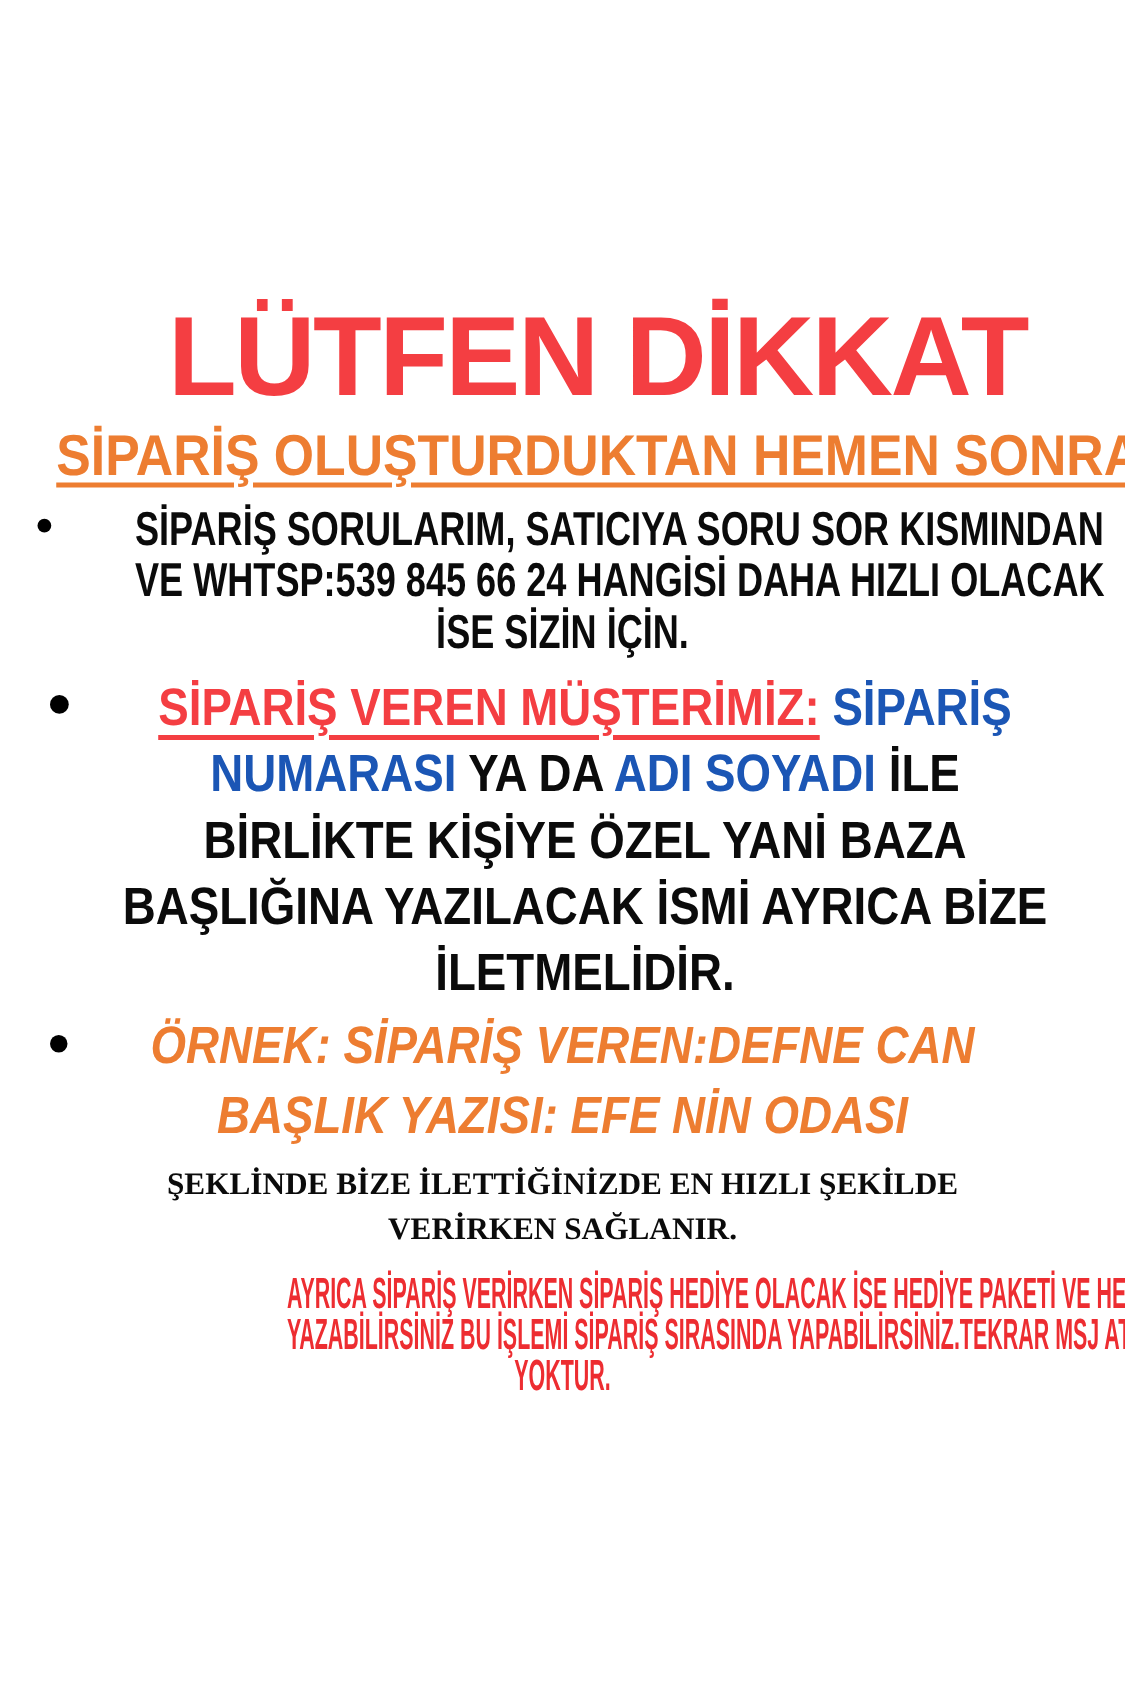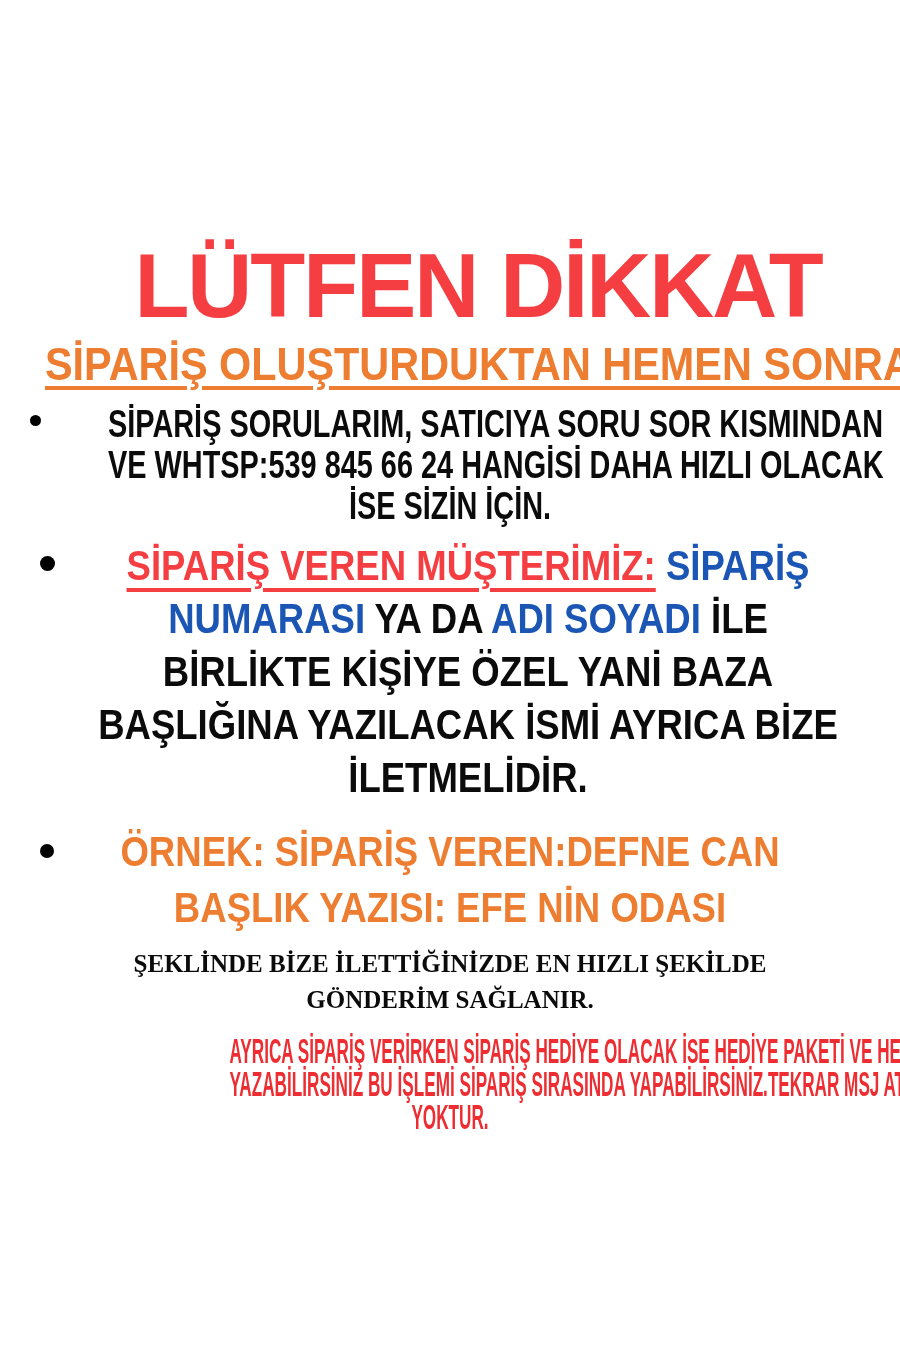--- a/index.html
+++ b/index.html
@@ -52,21 +52,21 @@
   .b2 .dot { left: 40px; top: 17px; width: 15px; height: 15px; }
 
   .red-u {
     color: var(--title-red, #f43e42);
     text-decoration: underline;
     text-decoration-thickness: 4px;
     text-underline-offset: 8px;
   }
   .blue { color: var(--blue, #1b56b5); }
 
-  .b3 { margin-top: 20px; }
+  .b3 { margin-top: 4px; font-style: italic; }
   .b3 .line {
     font-size: 42px; line-height: 56px; font-weight: bold;
     color: var(--orange, #ed7d31);
     transform: scaleX(0.87);
   }
   .b3 .dot { left: 40px; top: 20px; width: 14px; height: 14px; }
 
   .serif-note { margin-top: 10px; }
   .serif-note .line {
     font-family: "Liberation Serif", serif;
@@ -107,21 +107,21 @@
   </section>
 
   <section class="bullet b3">
     <span class="dot"></span>
     <div class="line">ÖRNEK: SİPARİŞ VEREN:DEFNE CAN</div>
     <div class="line">BAŞLIK YAZISI: EFE NİN ODASI</div>
   </section>
 
   <section class="serif-note">
     <div class="line">ŞEKLİNDE BİZE İLETTİĞİNİZDE EN HIZLI ŞEKİLDE</div>
-    <div class="line">GÖNDERİM SAĞLANIR.</div>
+    <div class="line">VERİRKEN SAĞLANIR.</div>
   </section>
 
   <section class="footer-warning">
     <div class="line">AYRICA SİPARİŞ VERİRKEN SİPARİŞ HEDİYE OLACAK İSE HEDİYE PAKETİ VE HEDİYE NOTUDA</div>
     <div class="line">YAZABİLİRSİNİZ BU İŞLEMİ SİPARİŞ SIRASINDA YAPABİLİRSİNİZ.TEKRAR MSJ ATMANIZA GEREK</div>
     <div class="line">YOKTUR.</div>
   </section>
 
 </div>
 

